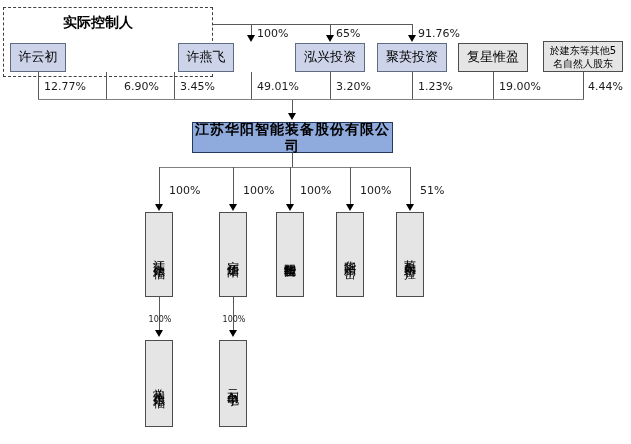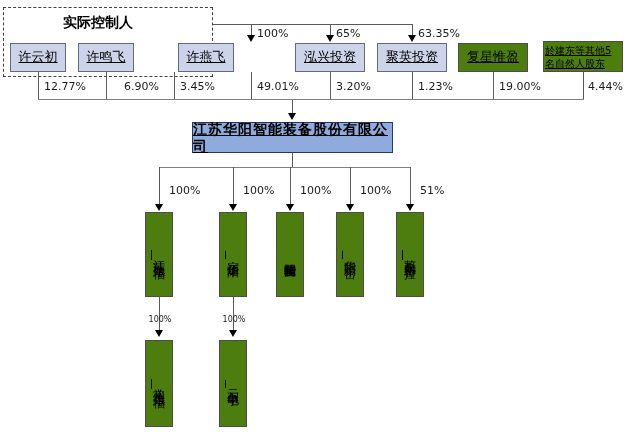--- a/index.html
+++ b/index.html
@@ -14,26 +14,25 @@
   }
   .node {
     position: absolute;
     border: 1px solid #666a73;
     background: #ffffff;
     display: flex;
     align-items: center;
     justify-content: center;
     font-size: 13px;
     color: #000;
-    text-align: left;
+    text-align: center;
     line-height: 1.15;
-    text-decoration: underline;
   }
   .lavender { background: #cdd4e9; border-color: #5f6b80; }
-  .white-box { background: #4d7c0f; border-color: #4d4d4d; }
+  .white-box { background: #e5e5e5; border-color: #4d4d4d; }
   .main-box {
     background: #8faadc;
     border: 1px solid #25395e;
     font-weight: bold;
     font-size: 14px;
     letter-spacing: 1px;
   }
   .vtext {
     writing-mode: vertical-rl;
     text-orientation: upright;
@@ -83,24 +82,23 @@
 
   <div class="hline" style="left:213px; top:24px; width:200px;"></div>
   <div class="vline" style="left:251px; top:24px; height:12px;"></div>
   <div class="arrow-down" style="left:247px; top:35px;"></div>
   <div class="vline" style="left:330px; top:24px; height:12px;"></div>
   <div class="arrow-down" style="left:326px; top:35px;"></div>
   <div class="vline" style="left:412px; top:24px; height:12px;"></div>
   <div class="arrow-down" style="left:408px; top:35px;"></div>
   <div class="pct" style="left:257px; top:27px;">100%</div>
   <div class="pct" style="left:336px; top:27px;">65%</div>
-  <div class="pct" style="left:418px; top:27px;">63.35%</div>
+  <div class="pct" style="left:418px; top:27px;">91.76%</div>
 
   <div class="node lavender" style="left:10px;  top:43px; width:56px; height:29px;">许云初</div>
-  <div class="node lavender" style="left:78px;  top:43px; width:56px; height:29px;">许鸣飞</div>
   <div class="node lavender" style="left:146px; top:43px; width:56px; height:29px;margin-left:32px;">许燕飞</div>
   <div class="node lavender" style="left:295px; top:43px; width:70px; height:29px;">泓兴投资</div>
   <div class="node lavender" style="left:377px; top:43px; width:70px; height:29px;">聚英投资</div>
   <div class="node white-box" style="left:458px; top:43px; width:70px; height:29px;">复星惟盈</div>
   <div class="node white-box two-line" style="left:543px; top:41px; width:80px; height:31px;">於建东等其他5名自然人股东</div>
 
   <div class="vline" style="left:38px;  top:72px; height:28px;"></div>
   <div class="vline" style="left:106px; top:72px; height:28px;"></div>
   <div class="vline" style="left:174px; top:72px; height:28px;"></div>
   <div class="vline" style="left:251px; top:72px; height:28px;"></div>

